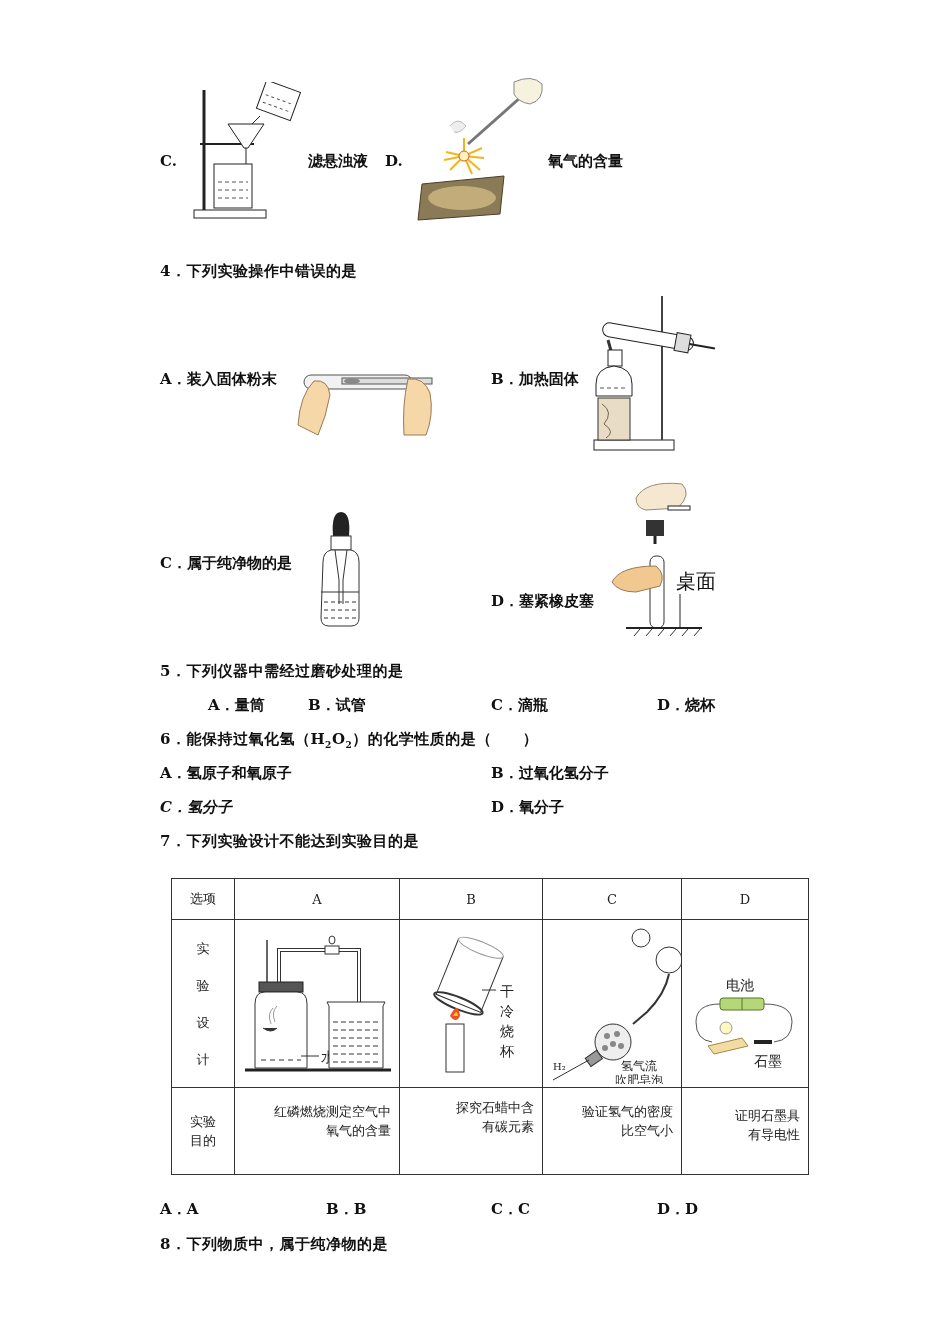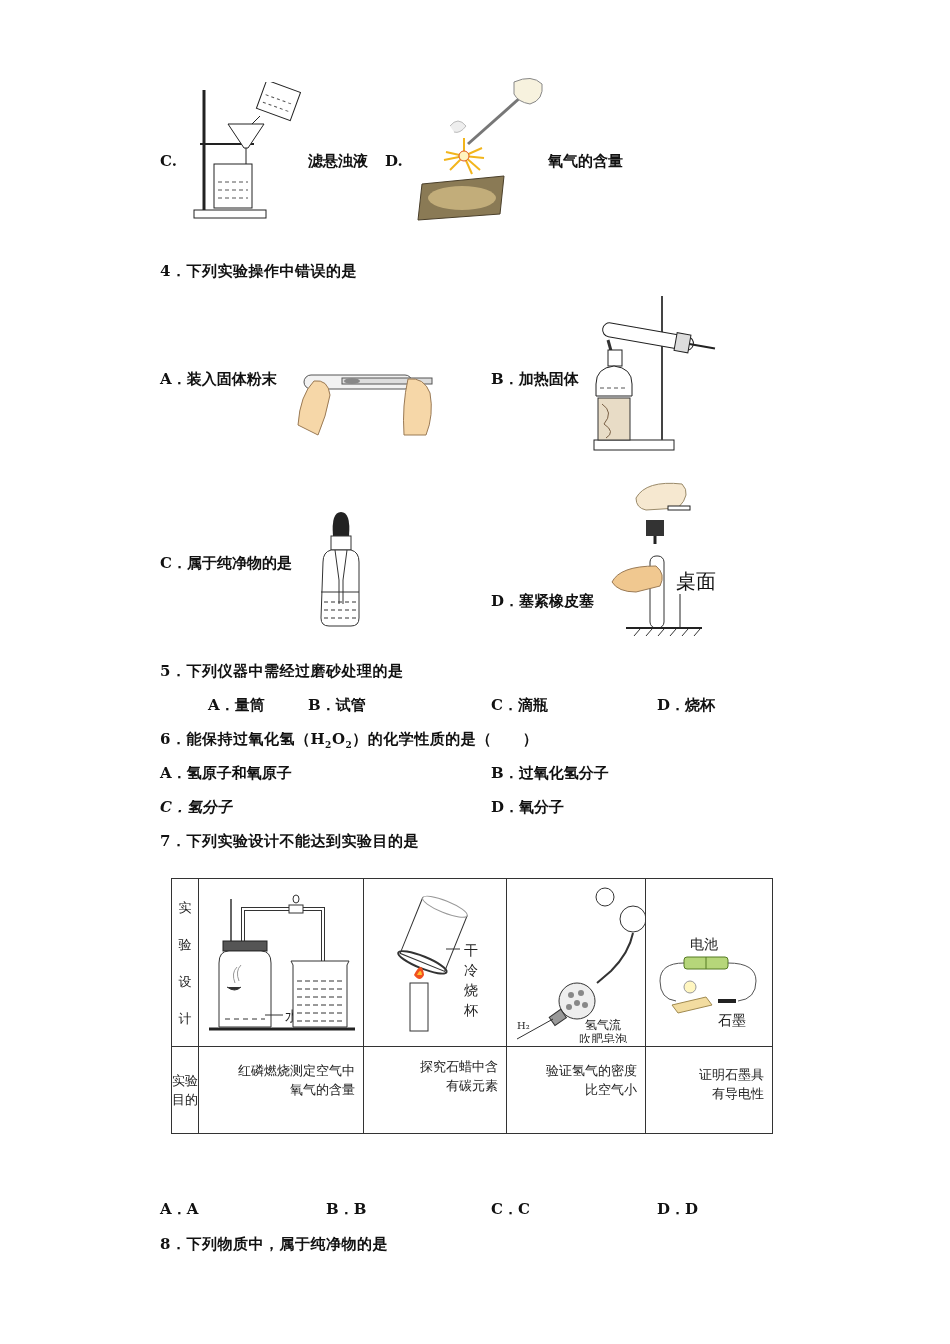--- a/index.html
+++ b/index.html
@@ -154,20 +154,27 @@
 <div class="abs q" style="left:160px;top:730px;"><span>6．能保持过氧化氢（H</span><sub style="font-size:9px">2</sub><span>O</span><sub style="font-size:9px">2</sub><span>）的化学性质的是（　　）</span></div>
 <div class="abs opt" style="left:160px;top:764px;"><span>A．</span><span>氢原子和氧原子</span></div>
 <div class="abs opt" style="left:491px;top:764px;"><span>B．</span><span>过氧化氢分子</span></div>
 <div class="abs opt" style="left:160px;top:798px;font-style:italic;"><span>C．</span><span>氢分子</span></div>
 <div class="abs opt" style="left:491px;top:798px;"><span>D．</span><span>氧分子</span></div>
 
 <div class="abs q" style="left:160px;top:832px;">7．下列实验设计不能达到实验目的是</div>
 
 <table class="exp">
   <tbody>
+      <tr>
+    <td class="hdr" style="width:62px;font-family:'DejaVu Sans',sans-serif;">选项</td>
+    <td class="hdr" style="width:164px;">A</td>
+    <td class="hdr" style="width:142px;">B</td>
+    <td class="hdr" style="width:138px;">C</td>
+    <td class="hdr" style="width:126px;">D</td>
+  </tr>
   <tr style="height:164px;">
     <td class="vlabel">
       <div>实</div>
       <div>验</div>
       <div>设</div>
       <div>计</div>
     </td>
     <td>
       <svg width="164" height="164" viewBox="0 0 164 164">
         <line x1="32" y1="20" x2="32" y2="108" stroke="#333" stroke-width="1.5"></line>

